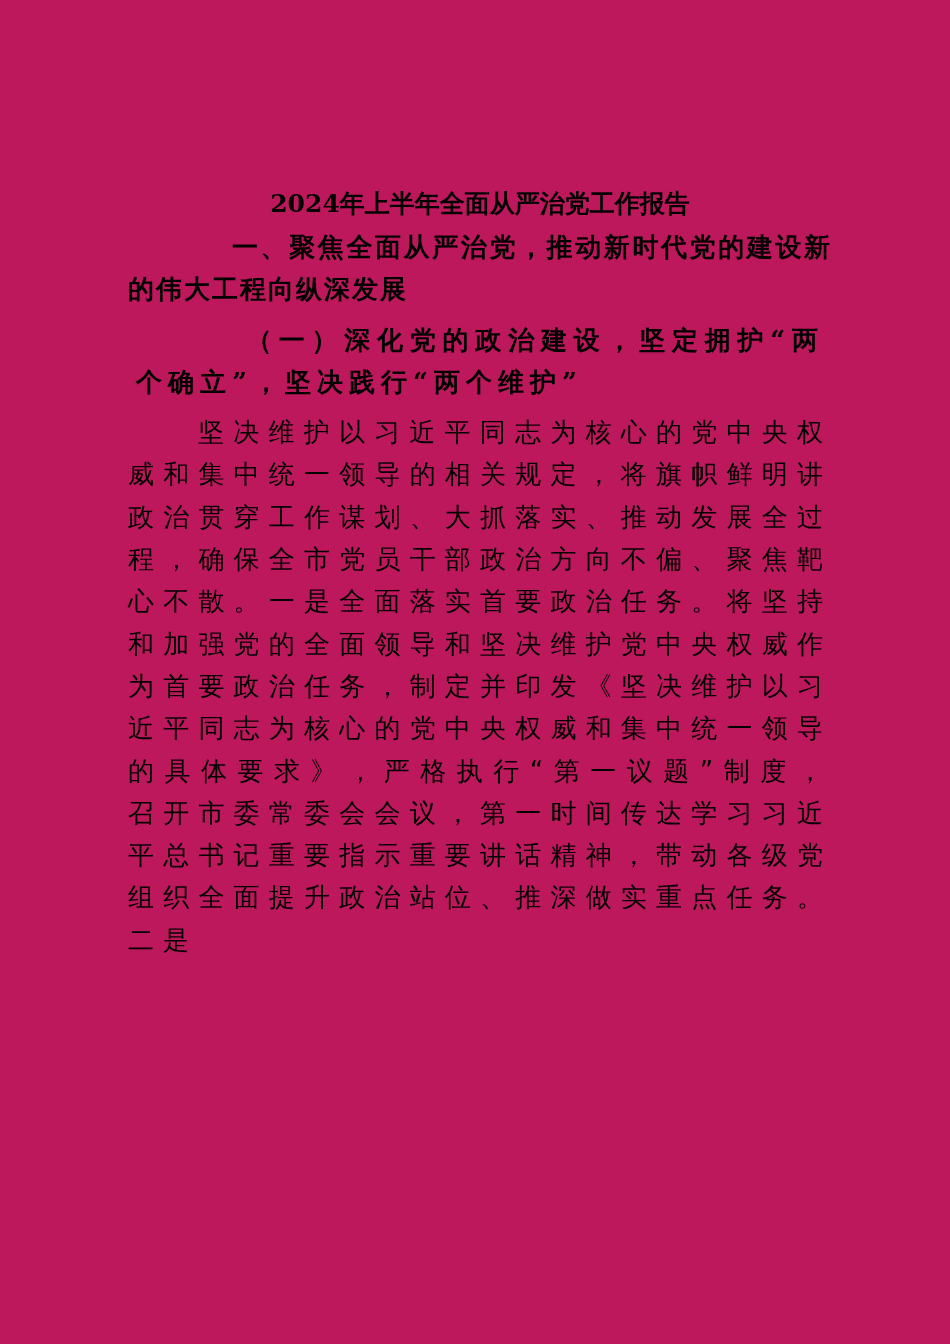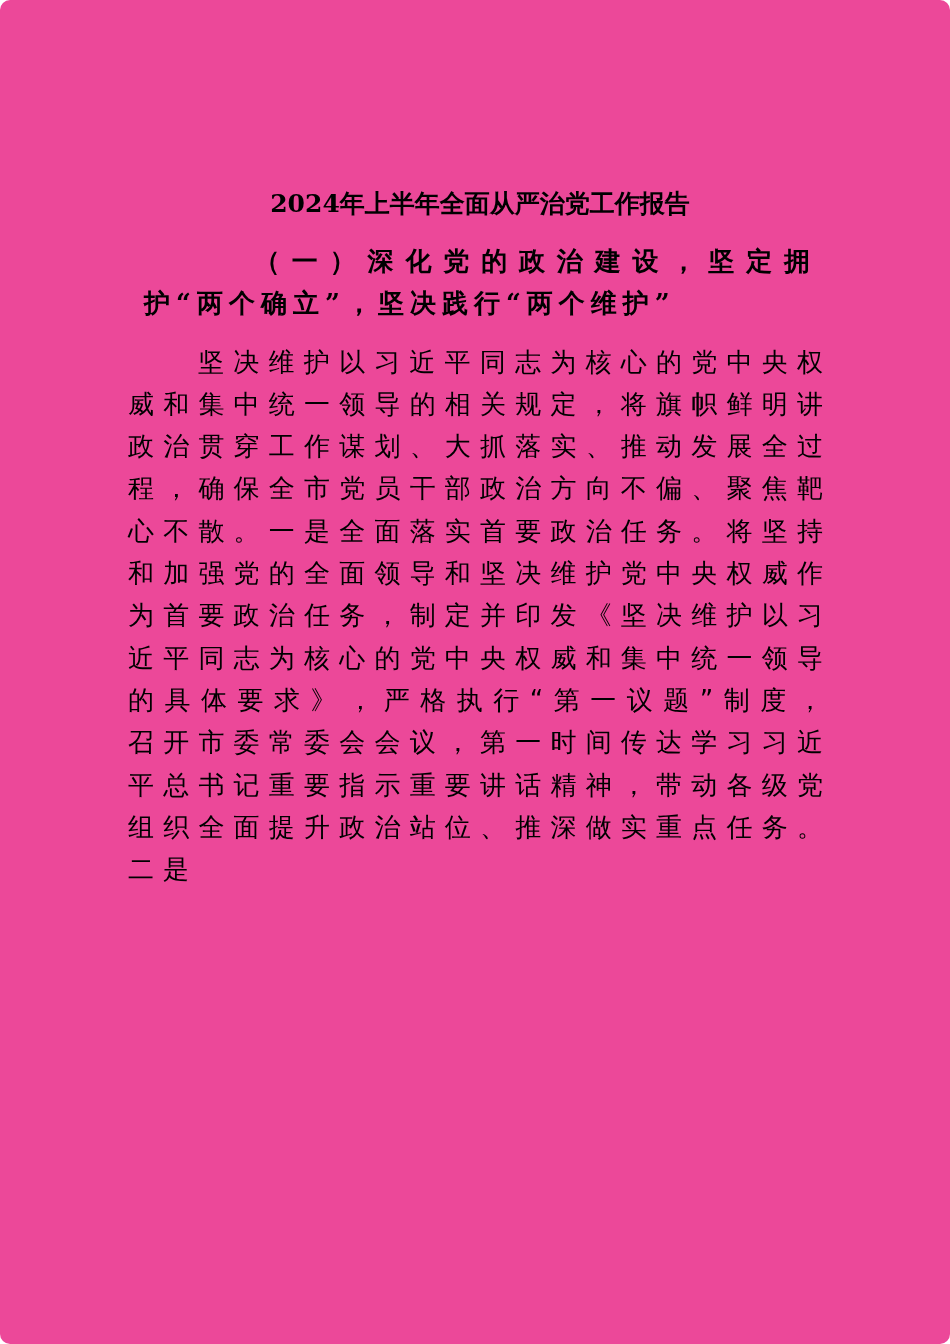--- a/index.html
+++ b/index.html
@@ -13,22 +13,21 @@
       position: relative;
       overflow: hidden;
       color: #000000;
     }
     .page {
       position: absolute;
       left: 0;
       top: 0;
       width: 950px;
       height: 1344px;
-      background: #ec4899;
-      border-radius: 10px;
+      background: #be185d;
     }
     .content {
       position: absolute;
       left: 128px;
       top: 184px;
       width: 704px;
     }
     .title {
       font-family: "DejaVu Serif", "Liberation Serif", serif;
       font-weight: bold;
@@ -58,31 +57,32 @@
       margin: 0;
       word-break: break-all;
       text-align: justify;
     }
     .heading2 {
       font-family: "DejaVu Serif", "Liberation Serif", serif;
       font-size: 26px;
       line-height: 42.3px;
       letter-spacing: 6px;
       text-indent: 110px;
-      margin: 16px;
+      margin: 8px;
       word-break: break-all;
       text-align: justify;
     }
   </style>
 </head>
 <body>
 
 <div class="page">
   <div class="content">
     <h1 class="title">2024年上半年全面从严治党工作报告</h1>
 
 
+    <h2 class="heading1">一、聚焦全面从严治党，推动新时代党的建设新的伟大工程向纵深发展</h2>
 
     <h3 class="heading2">（一）深化党的政治建设，坚定拥护“两个确立”，坚决践行“两个维护”</h3>
 
     <p class="para">坚决维护以习近平同志为核心的党中央权威和集中统一领导的相关规定，将旗帜鲜明讲政治贯穿工作谋划、大抓落实、推动发展全过程，确保全市党员干部政治方向不偏、聚焦靶心不散。一是全面落实首要政治任务。将坚持和加强党的全面领导和坚决维护党中央权威作为首要政治任务，制定并印发《坚决维护以习近平同志为核心的党中央权威和集中统一领导的具体要求》，严格执行“第一议题”制度，召开市委常委会会议，第一时间传达学习习近平总书记重要指示重要讲话精神，带动各级党组织全面提升政治站位、推深做实重点任务。二是</p>
   </div>
 </div>
 
 </body></html>

